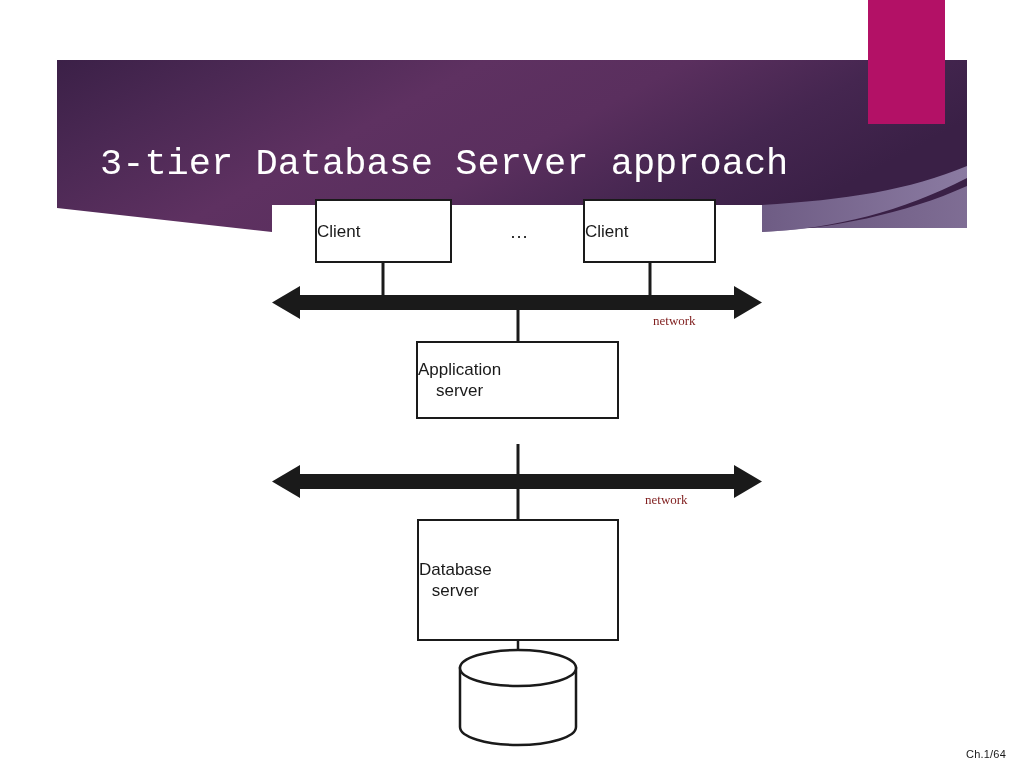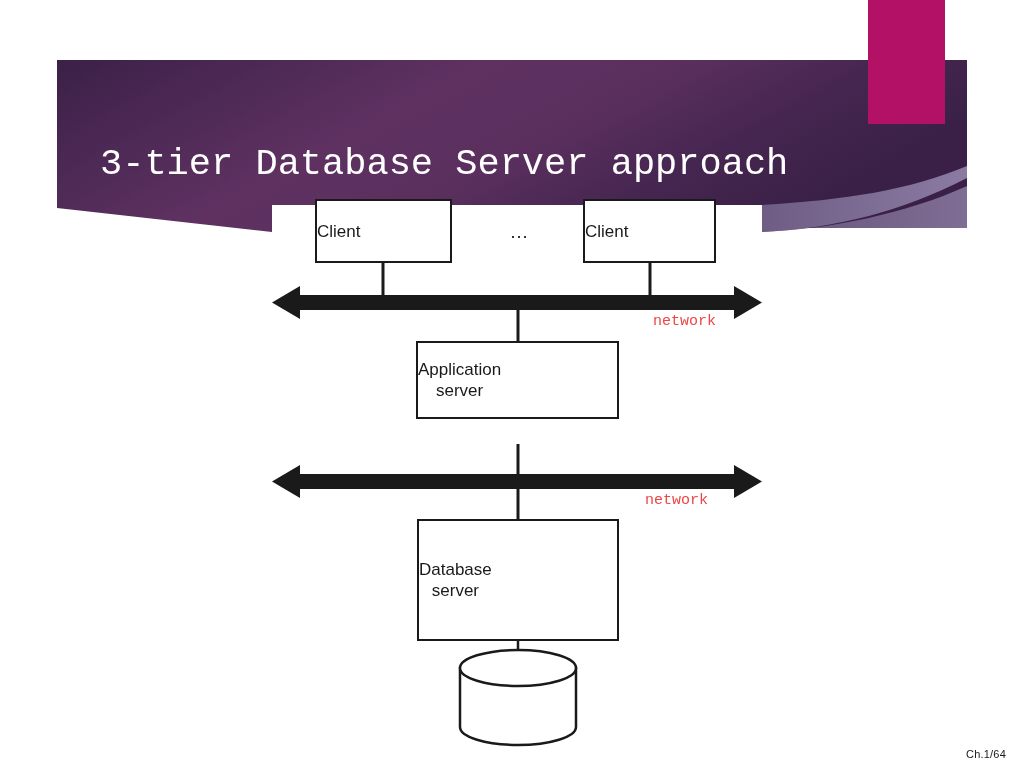--- a/index.html
+++ b/index.html
@@ -71,23 +71,23 @@
     width: 50px;
     text-align: center;
     color: #1a1a1a;
     font-family: "Liberation Sans", sans-serif;
     font-size: 19px;
     letter-spacing: 2px;
   }
 
   .net-label {
     position: absolute;
-    color: #ef4444;
-    font-family: Liberation Mono, monospace;
-    font-size: 15px;
+    color: #7f1d1d;
+    font-family: Liberation Serif, serif;
+    font-size: 13px;
   }
   #net-label-top    { left: 653px; top: 313px; }
   #net-label-bottom { left: 645px; top: 492px; }
 
   #footer-note {
     position: absolute;
     right: 18px;
     bottom: 8px;
     color: #1a1a1a;
     font-family: "Liberation Sans", sans-serif;

